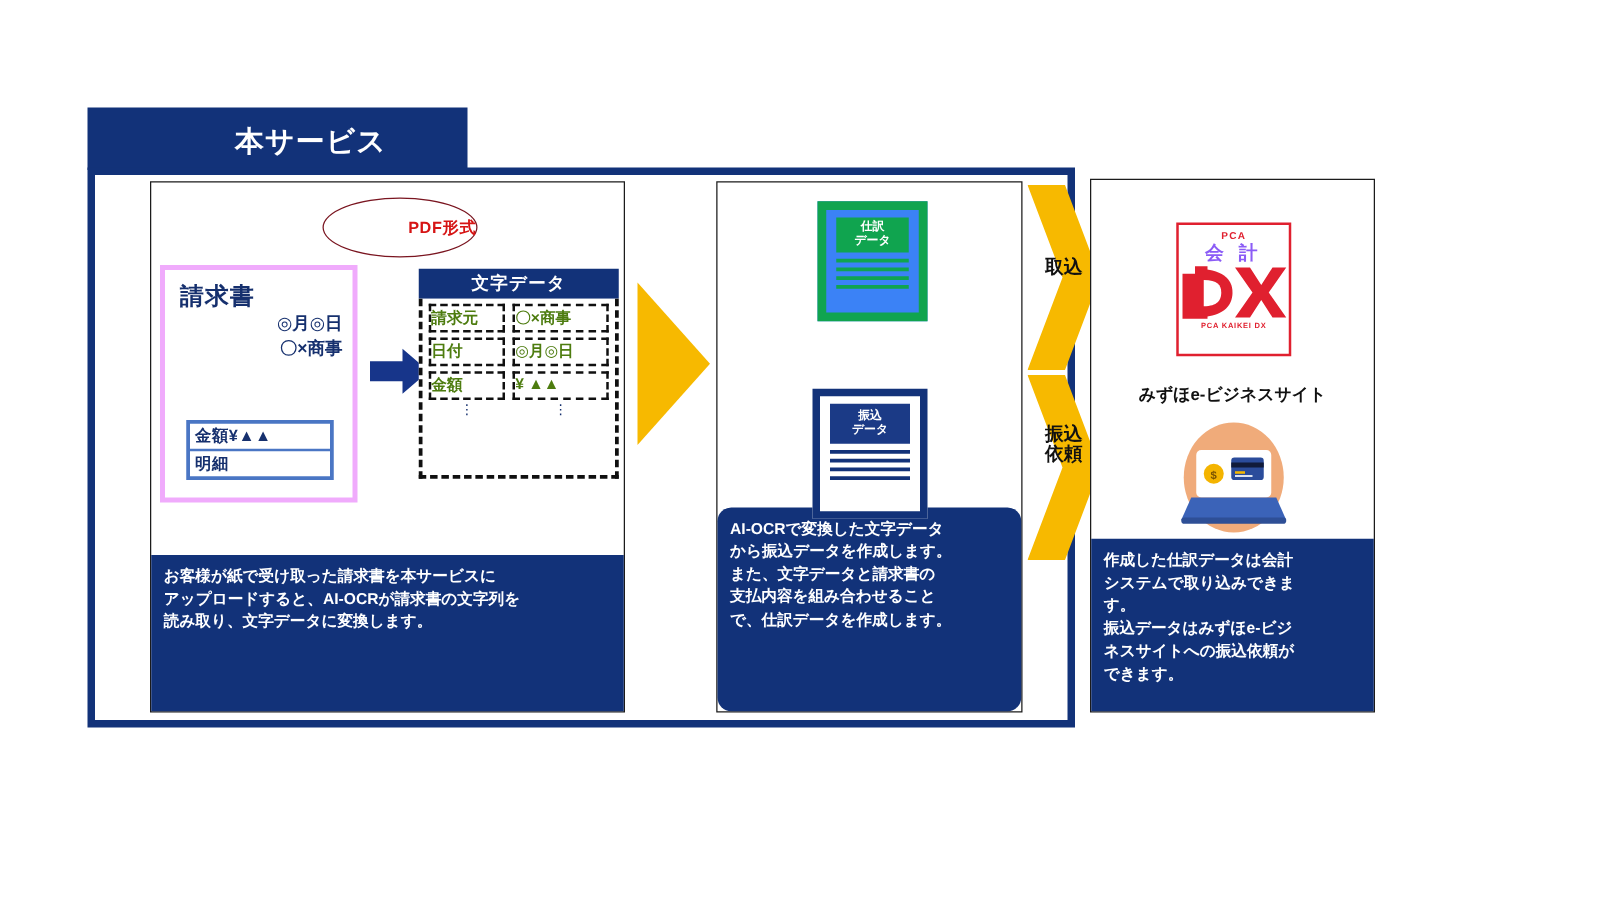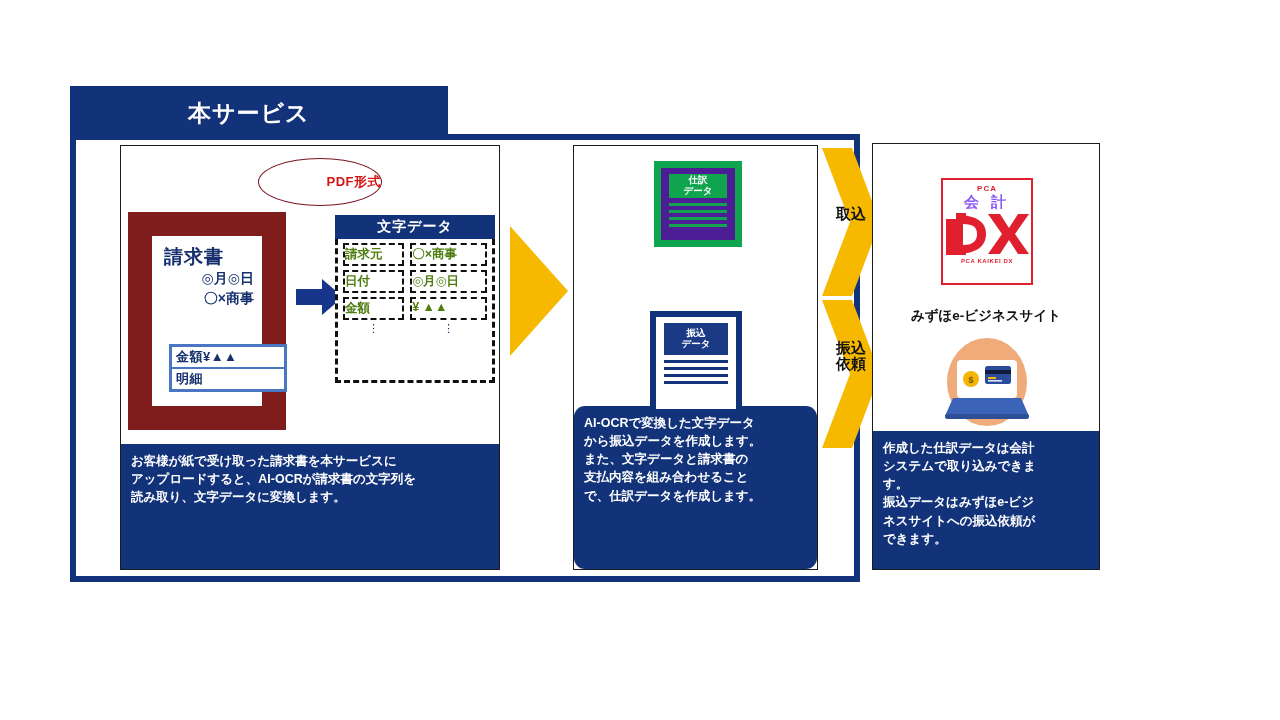--- a/index.html
+++ b/index.html
@@ -5,21 +5,21 @@
   html,body{margin:0;padding:0;}
   body{
     width:1280px;height:720px;background:#ffffff;
     font-family:"Liberation Sans","DejaVu Sans",sans-serif;
     overflow:hidden;position:relative;
   }
   #stage{position:absolute;left:0;top:0;width:1280px;height:720px;}
 
   
   .header-tab{
-    position:absolute;left:70px;top:86px;width:378px;height:50px;
+    position:absolute;left:70px;top:86px;width:304px;height:50px;
     background:#123279;color:#fff;
   }
   .header-tab-label{
     position:absolute;left:118px;top:12px;
     font-size:23px;font-weight:700;letter-spacing:1px;color:#ffffff;
     white-space:nowrap;
   }
 
   
   .main-frame{
@@ -51,22 +51,22 @@
   
   .pdf-ellipse{
     position:absolute;left:258px;top:158px;width:122px;height:46px;
     border:1.4px solid #7a1520;border-radius:50%;
     display:flex;align-items:center;justify-content:flex-end;
     color:#d61414;font-size:13px;font-weight:700;letter-spacing:.5px;
   }
 
   
   .invoice{
-    position:absolute;left:128px;top:212px;width:158px;height:218px;
-    background:#7f1d1d;box-sizing:border-box;padding:24px;
+    position:absolute;left:128px;top:212px;width:158px;height:190px;
+    background:#f0abfc;box-sizing:border-box;padding:4px;
   }
   .invoice-sheet{
     width:100%;height:100%;background:#ffffff;position:relative;box-sizing:border-box;
   }
   .inv-title{
     position:absolute;left:12px;top:8px;font-size:19px;font-weight:700;color:#16306e;
     letter-spacing:1px;
   }
   .inv-date{position:absolute;right:8px;top:34px;font-size:14px;color:#16306e;font-weight:600;white-space:nowrap;}
   .inv-corp{position:absolute;right:8px;top:54px;font-size:14px;color:#16306e;font-weight:600;white-space:nowrap;}
@@ -107,21 +107,21 @@
 
   
   .tri-yellow{
     position:absolute;left:510px;top:226px;
     width:0;height:0;border-top:65px solid transparent;border-bottom:65px solid transparent;
     border-left:58px solid #f7b900;
   }
 
   
   .doc{position:absolute;box-sizing:border-box;}
-  .doc-green{left:654px;top:161px;width:88px;height:86px;border:7px solid #10a44f;background:#4c1d95;}
+  .doc-green{left:654px;top:161px;width:88px;height:96px;border:7px solid #10a44f;background:#3b82f6;}
   .doc-navy{left:650px;top:311px;width:92px;height:104px;border:6px solid #123279;background:#fff;}
   .doc-inner{position:relative;width:100%;height:100%;padding:6px 8px;box-sizing:border-box;}
   .doc-label{
     width:100%;height:40%;display:flex;flex-direction:column;align-items:center;justify-content:center;
     color:#ffffff;font-size:9.5px;font-weight:700;line-height:1.15;text-align:center;
   }
   .doc-green .doc-label{background:#10a44f;}
   .doc-navy .doc-label{background:#1b3a86;}
   .doc-lines{margin-top:5px;}
   .doc-lines i{display:block;height:3px;margin-bottom:4px;}

